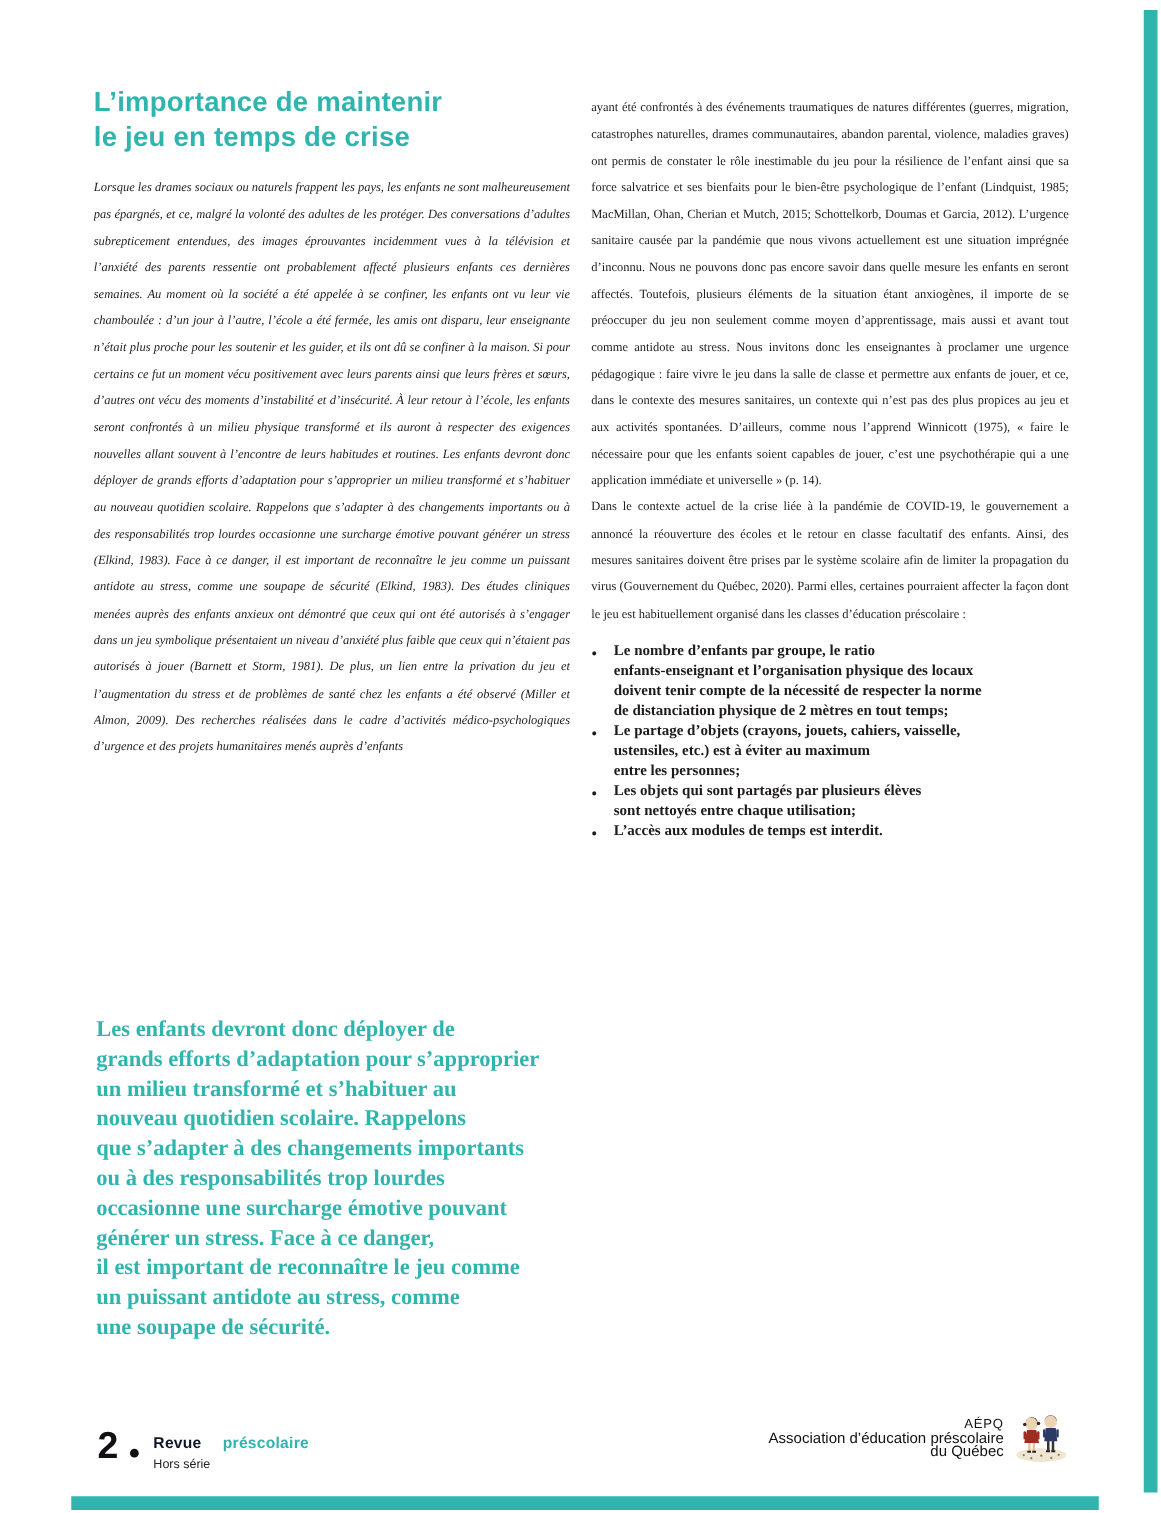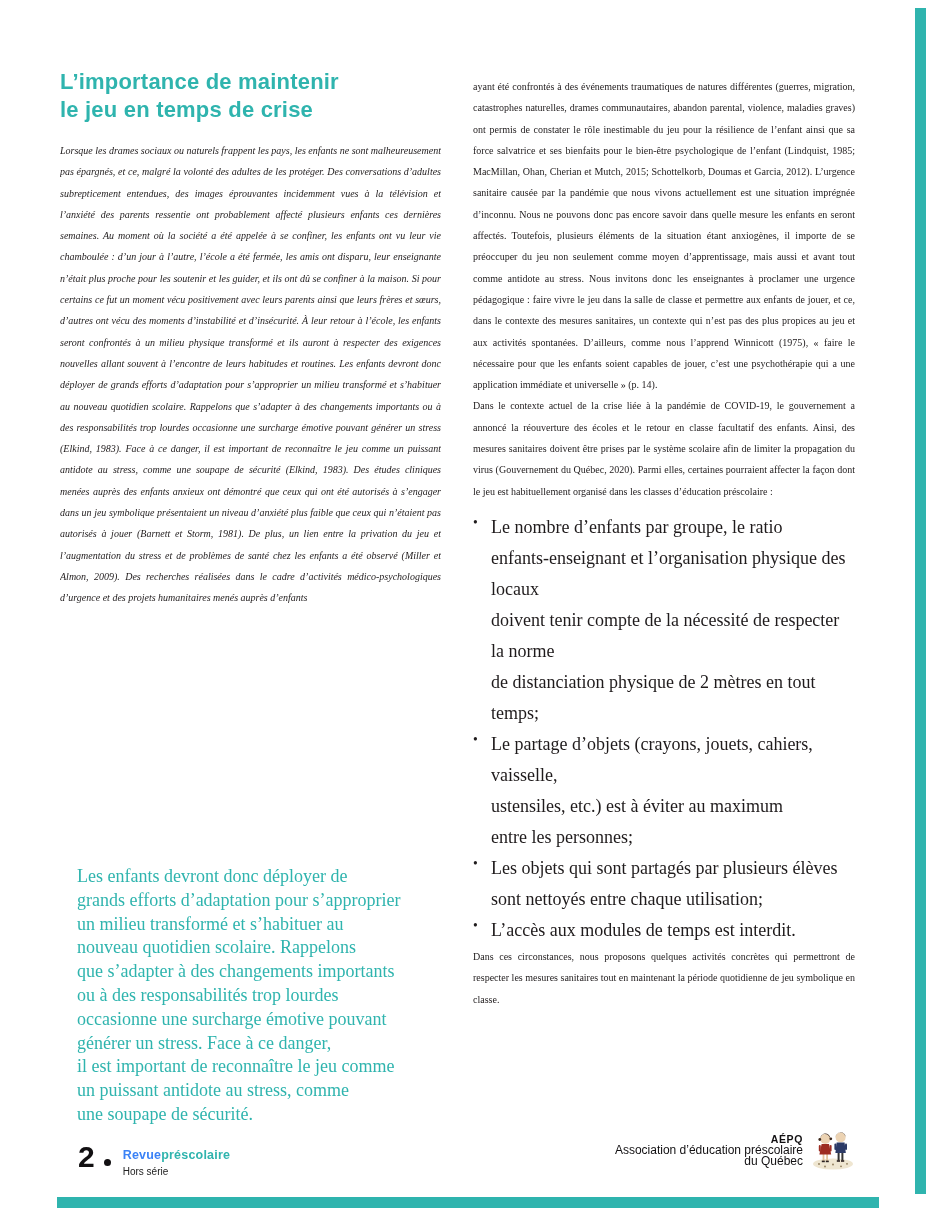--- a/index.html
+++ b/index.html
@@ -9,21 +9,21 @@
   html,body{margin:0;padding:0;background:#ffffff;}
   .page{
     position:relative;
     width:929px;height:1210px;
     background:#ffffff;
     overflow:hidden;
     font-family:"Liberation Serif",serif;
     color:var(--ink);
   }
   
-  .col-left{position:absolute;left:60px;top:68px;width:381px;}
+  .col-left{position:absolute;left:75px;top:68px;width:381px;}
   .col-right{position:absolute;left:473px;top:76px;width:382px;}
 
   h1.sec,h2.sec{
     font-family:"Liberation Sans",sans-serif;
     font-weight:bold;
     color:var(--accent);
     font-size:22px;line-height:28px;
     letter-spacing:.2px;
     white-space:pre-line;
     margin:0;
@@ -33,59 +33,60 @@
 
   p.body{
     font-size:10px;line-height:21.3px;
     text-align:justify;
     margin:0;
     hyphens:none;
   }
   .lead-clip{height:662px;overflow:hidden;font-style:italic;}
 
   .pullquote{
-    position:absolute;left:77px;top:865px;width:400px;
+    position:absolute;left:77px;top:812px;width:400px;
     font-family:"Liberation Serif",serif;
-    font-weight:normal;
+    font-weight:bold;
     color:var(--accent);
     font-size:18px;line-height:23.8px;
     white-space:pre-line;
   }
 
   .intro{margin-top:12px;}
   .bullets{margin-top:10px;}
   .bullet-row{display:flex;margin:0;}
   .bullet-marker{
     width:18px;flex:0 0 18px;
     font-size:13.6px;line-height:21.3px;
     color:var(--ink);
   }
   .bullet-text{
     flex:1;
-    font-size:18px;line-height:31px;
+    font-size:12px;line-height:16px;
     white-space:pre-line;
+    font-weight:bold;
   }
   .closing{margin-top:20px;}
 
   
   .footer-left{position:absolute;left:78px;top:1142px;display:flex;align-items:flex-start;}
   .page-num{
     font-family:"Liberation Sans",sans-serif;
     font-weight:800;font-size:30px;line-height:30px;color:#121012;
   }
   .num-dot{width:7px;height:7px;border-radius:50%;background:#121012;margin:17px 0 0 9px;}
   .brand{margin-left:12px;padding-top:3px;font-family:"Liberation Sans",sans-serif;}
   .brand-line{font-size:12.5px;font-weight:bold;line-height:13px;letter-spacing:.2px;}
-  .brand-black{color:#3b82f6;}
-  .brand-teal{color:var(--accent);}
+  .brand-black{color:#0f172a;}
+  .brand-teal{color:var(--accent);padding-left:17px;}
   .brand-sub{font-size:10px;line-height:11px;color:#222;margin-top:3px;}
 
   .footer-right{position:absolute;left:610px;top:1130px;width:245px;display:flex;justify-content:flex-end;align-items:flex-start;gap:8px;}
   .org{text-align:right;font-family:"Liberation Sans",sans-serif;color:#121012;padding-top:4px;}
-  .org-acronym{font-size:10.5px;font-weight:bold;letter-spacing:.6px;line-height:11px;}
+  .org-acronym{font-size:10.5px;font-weight:normal;letter-spacing:.6px;line-height:11px;}
   .org-name{font-size:12px;line-height:10.5px;}
   .logo{width:44px;height:40px;flex:0 0 44px;}
 
   
   .edge-right{position:absolute;left:915px;top:8px;width:11px;height:1186px;background:var(--accent);}
   .edge-bottom{position:absolute;left:57px;top:1197px;width:822px;height:11px;background:var(--accent);}
 </style>
 </head>
 <body>
 
@@ -135,21 +136,20 @@
         <span class="bullet-marker">•</span>
         <span class="bullet-text">Les objets qui sont partagés par plusieurs élèves
 sont nettoyés entre chaque utilisation;</span>
       </div>
       <div class="bullet-row">
         <span class="bullet-marker">•</span>
         <span class="bullet-text">L’accès aux modules de temps est interdit.</span>
       </div>
     </div>
 
-    <p class="body closing">Dans ces circonstances, nous proposons quelques activités concrètes qui permettront de respecter les mesures sanitaires tout en maintenant la période quotidienne de jeu symbolique en classe.</p>
   </div>
 
   <div class="footer-left">
     <span class="page-num">2</span>
     <span class="num-dot"></span>
     <span class="brand">
       <span class="brand-line"><span class="brand-black">Revue</span><span class="brand-teal">préscolaire</span></span>
       <span class="brand-sub" style="display:block">Hors série</span>
     </span>
   </div>

